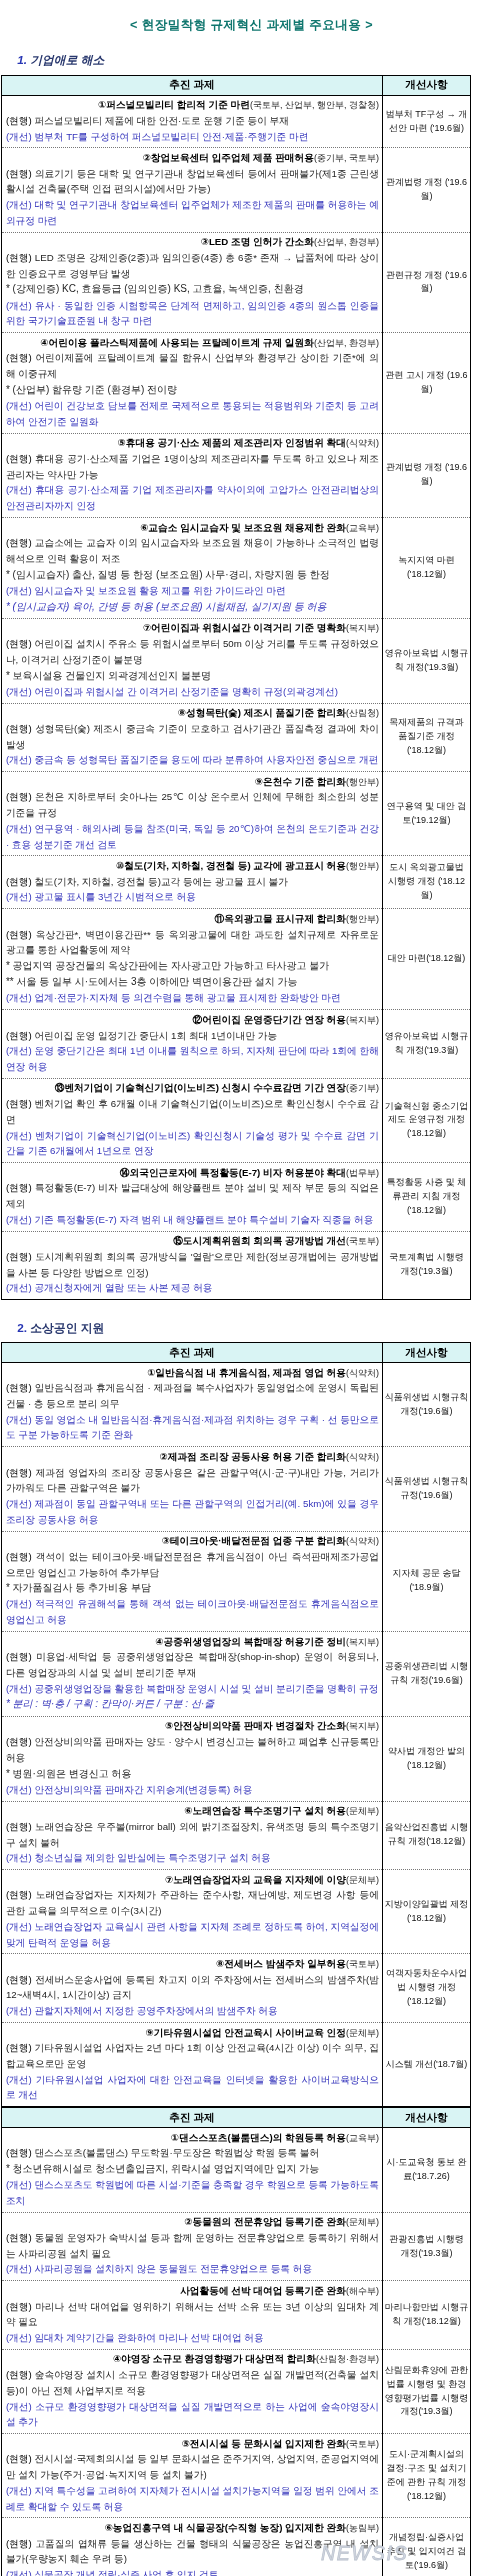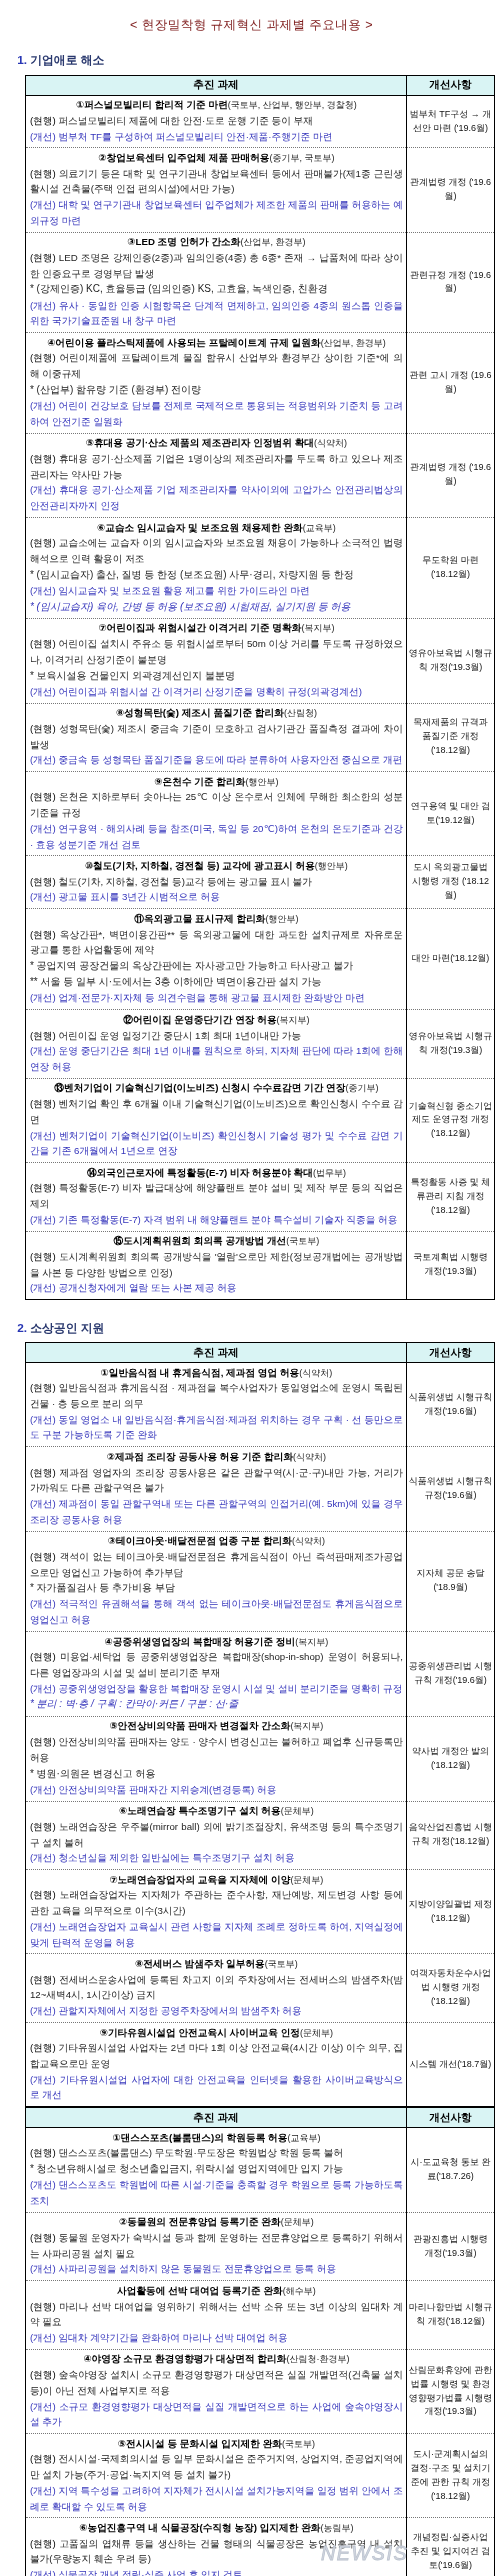--- a/index.html
+++ b/index.html
@@ -1,32 +1,32 @@
 <!DOCTYPE html>
 <html lang="ko" style="font-size:12.6px"><head>
 <meta charset="utf-8">
 <style>
   html,body{margin:0;padding:0;background:#fff;}
   body{width:503px;font-family:"Liberation Sans","DejaVu Sans",sans-serif;color:#1a1a1a;}
   .page{position:relative;width:503px;height:2576px;overflow:hidden;}
-  .doc-title{margin:17.3px 0 19px;text-align:center;font-size:12.6px;font-weight:normal;color:#7f1d1d;letter-spacing:0.4px;}
+  .doc-title{margin:17.3px 0 19px;text-align:center;font-size:12.6px;font-weight:bold;color:#0f766e;letter-spacing:0.4px;}
   .sec-head{margin:20.5px 17.3px 5.5px;font-size:11.8px;font-weight:bold;}
-  .sec-head:first-of-type{margin-top:11px;}
+  .sec-head:first-of-type{margin-top:11px;font-style:italic;}
   .sec-num{color:#2836b4;margin-right:3.1px;}
   .sec-name{color:#29386e;}
-  table.task-table{width:469px;margin:0 25px;border-collapse:collapse;border:1.3px solid #000;table-layout:fixed;padding-left:24px;}
+  table.task-table{width:469px;margin:0 1px;border-collapse:collapse;border:1.3px solid #000;table-layout:fixed;padding-left:24px;}
   table.task-table col.c-task{width:381px;}
   table.task-table col.c-impr{width:88px;}
   th.hdr{background:#d9f4f4;font-size:10.6px;font-weight:bold;text-align:center;padding:2.4px 1.6px;border-bottom:1.3px solid #000;color:#000;}
   th.hdr-task{border-right:1.3px solid #000;}
   td.task{border-right:1.3px solid #000;padding:1.6px 3.1px 3.1px 3.9px;vertical-align:top;}
   td.impr{padding:1.6px 1.6px;text-align:center;vertical-align:middle;font-size:9px;line-height:1.55;color:#111;}
   tr.row + tr.row td{border-top:0.8px dotted #777;}
   .ln{font-size:9.7px;line-height:1.62;text-align:justify;}
-  .ln-h{font-weight:bold;text-align:center;color:#000;}
+  .ln-h{font-weight:bold;text-align:right;color:#000;}
   .ln-h .sfx{font-weight:normal;font-size:9px;color:#222;}
   .ln .lbl{font-weight:normal;}
   .ln-c{color:#222;}
   .ln-c .lbl{color:#000;}
   .ln-i{color:#3333bb;}
   .ln-i .lbl{color:#3333bb;}
   .ln-n{font-size:10px;color:#222;text-align:left;}
   .ln-nb{font-size:10px;color:#3333bb;text-align:left;font-style:italic;}
   .watermark{position:absolute;left:321px;top:2542px;font-size:19.7px;font-weight:normal;font-style:italic;letter-spacing:1.6px;color:#d3d8e1;-webkit-text-stroke:0.8px #bcc3cf;}
 </style>
@@ -92,21 +92,21 @@
             <td class="impr">관계법령 개정 ('19.6월)</td>
           </tr>
           <tr class="row">
             <td class="task">
               <div class="ln ln-h"><span class="b">⑥교습소 임시교습자 및 보조요원 채용제한 완화</span><span class="sfx">(교육부)</span></div>
               <div class="ln ln-c"><span class="lbl">(현행)</span> 교습소에는 교습자 이외 임시교습자와 보조요원 채용이 가능하나 소극적인 법령해석으로 인력 활용이 저조</div>
               <div class="ln ln-n">* (임시교습자) 출산, 질병 등 한정 (보조요원) 사무·경리, 차량지원 등 한정</div>
               <div class="ln ln-i"><span class="lbl">(개선)</span> 임시교습자 및 보조요원 활용 제고를 위한 가이드라인 마련</div>
               <div class="ln ln-nb">* (임시교습자) 육아, 간병 등 허용 (보조요원) 시험채점, 실기지원 등 허용</div>
             </td>
-            <td class="impr">무도학원 마련 ('18.12월)</td>
+            <td class="impr">녹지지역 마련 ('18.12월)</td>
           </tr>
           <tr class="row">
             <td class="task">
               <div class="ln ln-h"><span class="b">⑦어린이집과 위험시설간 이격거리 기준 명확화</span><span class="sfx">(복지부)</span></div>
               <div class="ln ln-c"><span class="lbl">(현행)</span> 어린이집 설치시 주유소 등 위험시설로부터 50m 이상 거리를 두도록 규정하였으나, 이격거리 산정기준이 불분명</div>
               <div class="ln ln-n">* 보육시설용 건물인지 외곽경계선인지 불분명</div>
               <div class="ln ln-i"><span class="lbl">(개선)</span> 어린이집과 위험시설 간 이격거리 산정기준을 명확히 규정(외곽경계선)</div>
             </td>
             <td class="impr">영유아보육법 시행규칙 개정('19.3월)</td>
           </tr>

